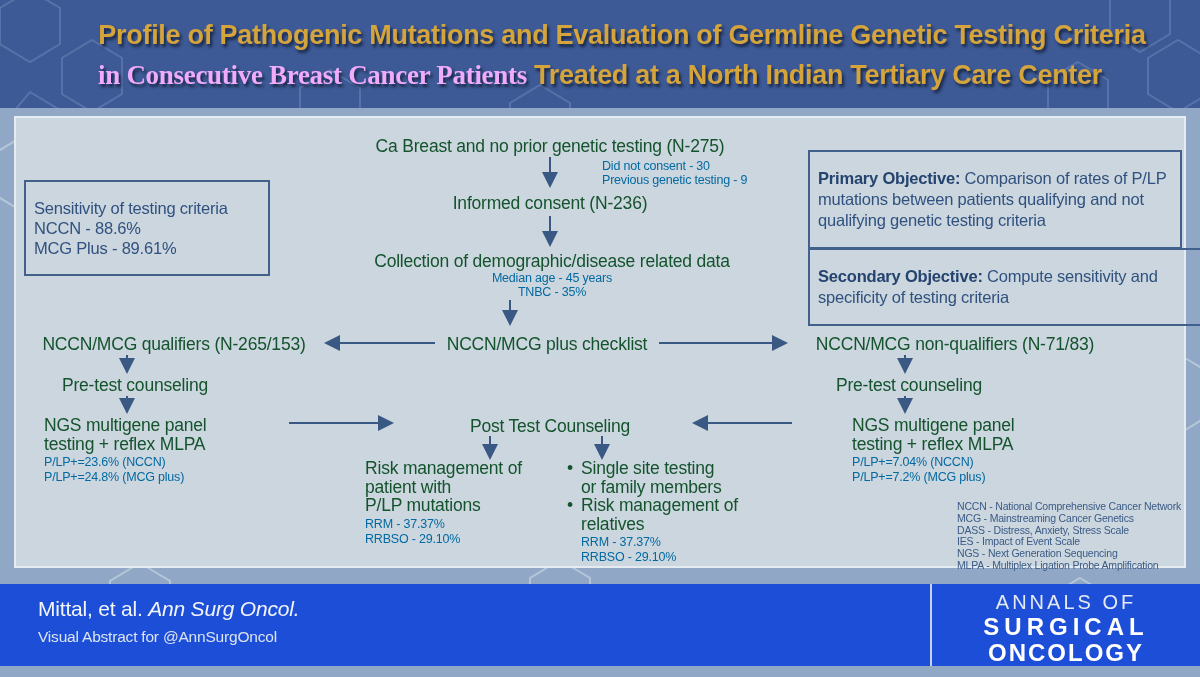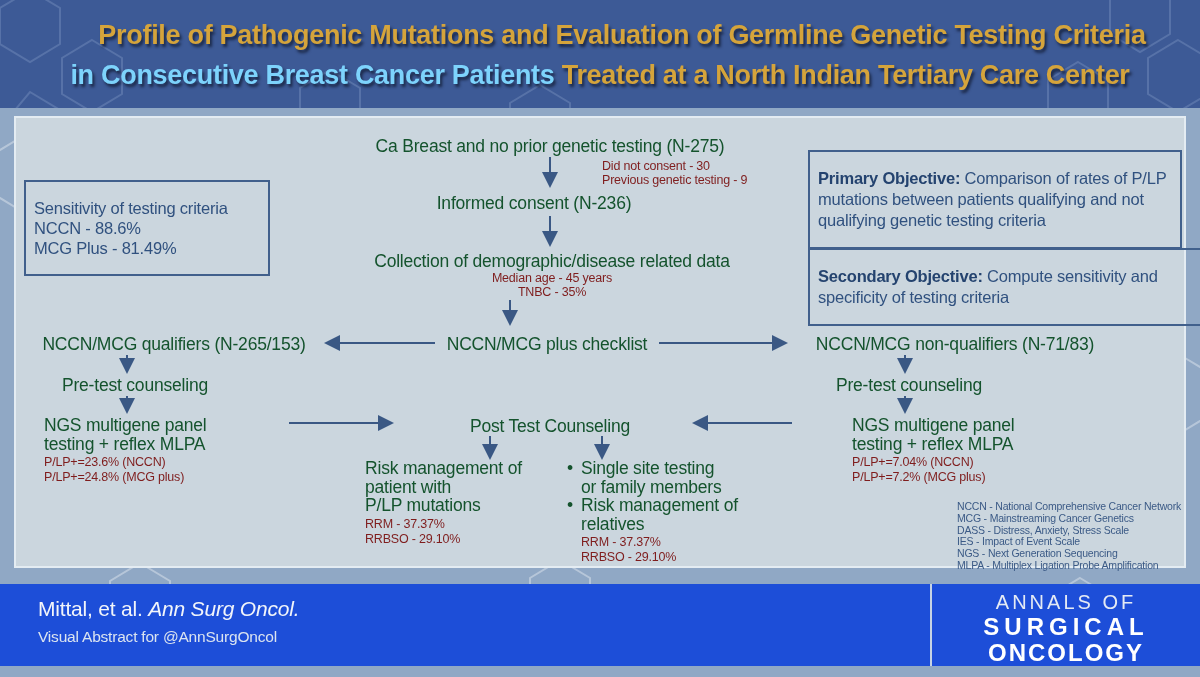--- a/index.html
+++ b/index.html
@@ -6,29 +6,29 @@
   body{font-family:"Liberation Sans","DejaVu Sans",sans-serif;}
   .stage{position:relative;width:1200px;height:677px;background:#90a8c5;overflow:hidden;}
 
   
   .header{position:absolute;left:0;top:0;width:1200px;height:108px;background:#3d5a96;}
   .hexes{position:absolute;pointer-events:none;}
   .title-line{position:absolute;left:0;width:1200px;text-align:center;font-weight:bold;
     font-size:27px;letter-spacing:-0.3px;white-space:nowrap;
     text-shadow:2px 3px 3px rgba(8,12,28,0.65);}
   .t-gold{color:#d5a43b;}
-  .t-white{color:#7dd3fc;}
+  .t-white{color:#f0abfc;font-family:Liberation Serif, serif;}
 
   
   .panel{position:absolute;left:14px;top:116px;width:1172px;height:452px;
     background:#cbd6de;border:2px solid #e4ecf2;box-sizing:border-box;}
   .panel *{letter-spacing:-0.2px;}
   .node{position:absolute;color:#14532d;font-size:17.5px;white-space:nowrap;}
   .node.centered{transform:translateX(-50%);text-align:center;}
-  .small{font-size:12.5px;line-height:14.5px;color:#7f1d1d;}
+  .small{font-size:12.5px;line-height:14.5px;color:#0369a1;}
   .lines17 div{line-height:18.5px;}
   .obox{position:absolute;border:2px solid #41608c;color:#30517f;font-size:16.5px;
     line-height:21px;padding:16px 8px;box-sizing:border-box;}
   .obox b{color:#24436f;}
   .abbr{position:absolute;color:#3b5a86;font-size:10.5px;line-height:11.8px;white-space:nowrap;}
   .bullet-row{display:flex;}
   .bullet-dot{width:14px;}
   svg.flow{position:absolute;left:0;top:0;pointer-events:none;}
 
   
@@ -99,21 +99,21 @@
         <line x1="273" y1="305" x2="376" y2="305"></line>
         <line x1="776" y1="305" x2="678" y2="305"></line>
         <line x1="474" y1="318" x2="474" y2="340"></line>
         <line x1="586" y1="318" x2="586" y2="340"></line>
       </g>
     </svg>
 
     <div class="node centered" style="left:534px;top:18px;">Ca Breast and no prior genetic testing (N-275)</div>
     <div class="node small" style="left:586px;top:41px;">Did not consent - 30</div>
     <div class="node small" style="left:586px;top:55px;">Previous genetic testing - 9</div>
-    <div class="node centered" style="left:518px;top:75px;">Informed consent (N-236)</div>
+    <div class="node centered" style="left:534px;top:75px;">Informed consent (N-236)</div>
     <div class="node centered" style="left:536px;top:133px;">Collection of demographic/disease related data</div>
     <div class="node small centered" style="left:536px;top:153px;">Median age - 45 years</div>
     <div class="node small centered" style="left:536px;top:167px;">TNBC - 35%</div>
 
     <div class="node centered" style="left:158px;top:216px;">NCCN/MCG qualifiers (N-265/153)</div>
     <div class="node centered" style="left:531px;top:216px;">NCCN/MCG plus checklist</div>
     <div class="node centered" style="left:939px;top:216px;">NCCN/MCG non-qualifiers (N-71/83)</div>
 
     <div class="node centered" style="left:119px;top:257px;">Pre-test counseling</div>
     <div class="node lines17" style="left:28px;top:298px;">
@@ -152,21 +152,21 @@
         <span>Risk management of</span>
       </div>
       <div style="padding-left:14px;">relatives</div>
     </div>
     <div class="node small" style="left:565px;top:417px;">RRM - 37.37%</div>
     <div class="node small" style="left:565px;top:432px;">RRBSO - 29.10%</div>
 
     <div class="obox" style="left:8px;top:62px;width:246px;line-height:20px;">
       <div>Sensitivity of testing criteria</div>
       <div>NCCN - 88.6%</div>
-      <div>MCG Plus - 81.49%</div>
+      <div>MCG Plus - 89.61%</div>
     </div>
 
     <div class="obox" style="left:792px;top:32px;width:374px;">
       <b>Primary Objective:</b><span> Comparison of rates of P/LP mutations between patients qualifying and not qualifying genetic testing criteria</span>
     </div>
     <div class="obox" style="left:792px;top:130px;width:396px;">
       <b>Secondary Objective:</b><span> Compute sensitivity and specificity of testing criteria</span>
     </div>
 
     <div class="abbr" style="left:941px;top:383px;">

